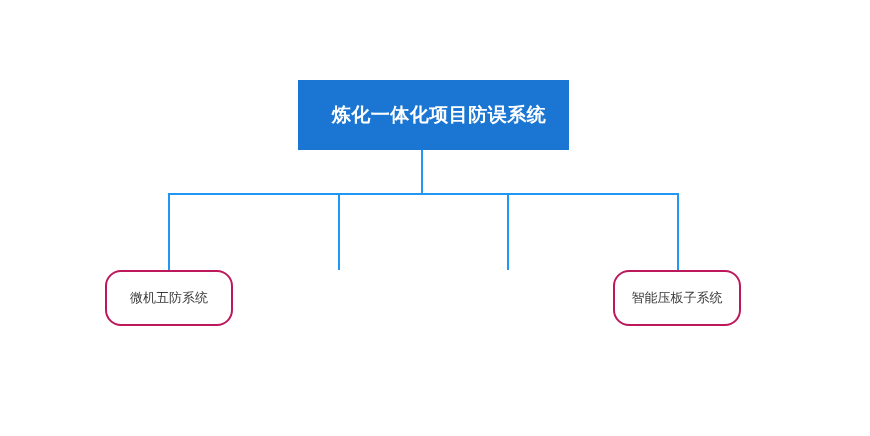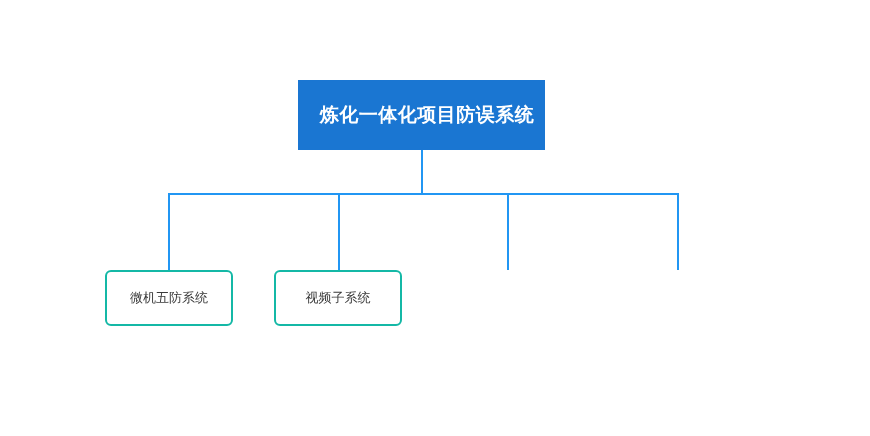--- a/index.html
+++ b/index.html
@@ -29,21 +29,21 @@
     width: 870px;
     height: 436px;
     pointer-events: none;
   }
 
   
   .root-node {
     position: absolute;
     left: 298px;
     top: 80px;
-    width: 247px;
+    width: 271px;
     height: 70px;
     background: #1a76d2;
     display: flex;
     align-items: center;
     justify-content: center;
     box-sizing: border-box;
     padding-left: 11px;
   }
   .root-label {
     color: #ffffff;
@@ -54,22 +54,22 @@
     white-space: nowrap;
   }
 
   
   .child-node {
     position: absolute;
     top: 270px;
     width: 128px;
     height: 56px;
     background: #ffffff;
-    border: 2px solid #14b8a6;
-    border-radius: 6px;
+    border: 2px solid #be185d;
+    border-radius: 16px;
     display: flex;
     align-items: center;
     justify-content: center;
     box-sizing: border-box;
   }
   .child-label {
     color: #3a3a3a;
     font-size: 13px;
     font-weight: normal;
     line-height: 1.2;
@@ -99,19 +99,19 @@
   </svg>
 
   <div class="root-node">
     <span class="root-label">炼化一体化项目防误系统</span>
   </div>
 
   <div class="child-node child-1">
     <span class="child-label">微机五防系统</span>
   </div>
 
-  <div class="child-node child-2">
-    <span class="child-label">视频子系统</span>
-  </div>
 
 
+  <div class="child-node child-4">
+    <span class="child-label">智能压板子系统</span>
+  </div>
 
 </div>
 
 </body></html>

